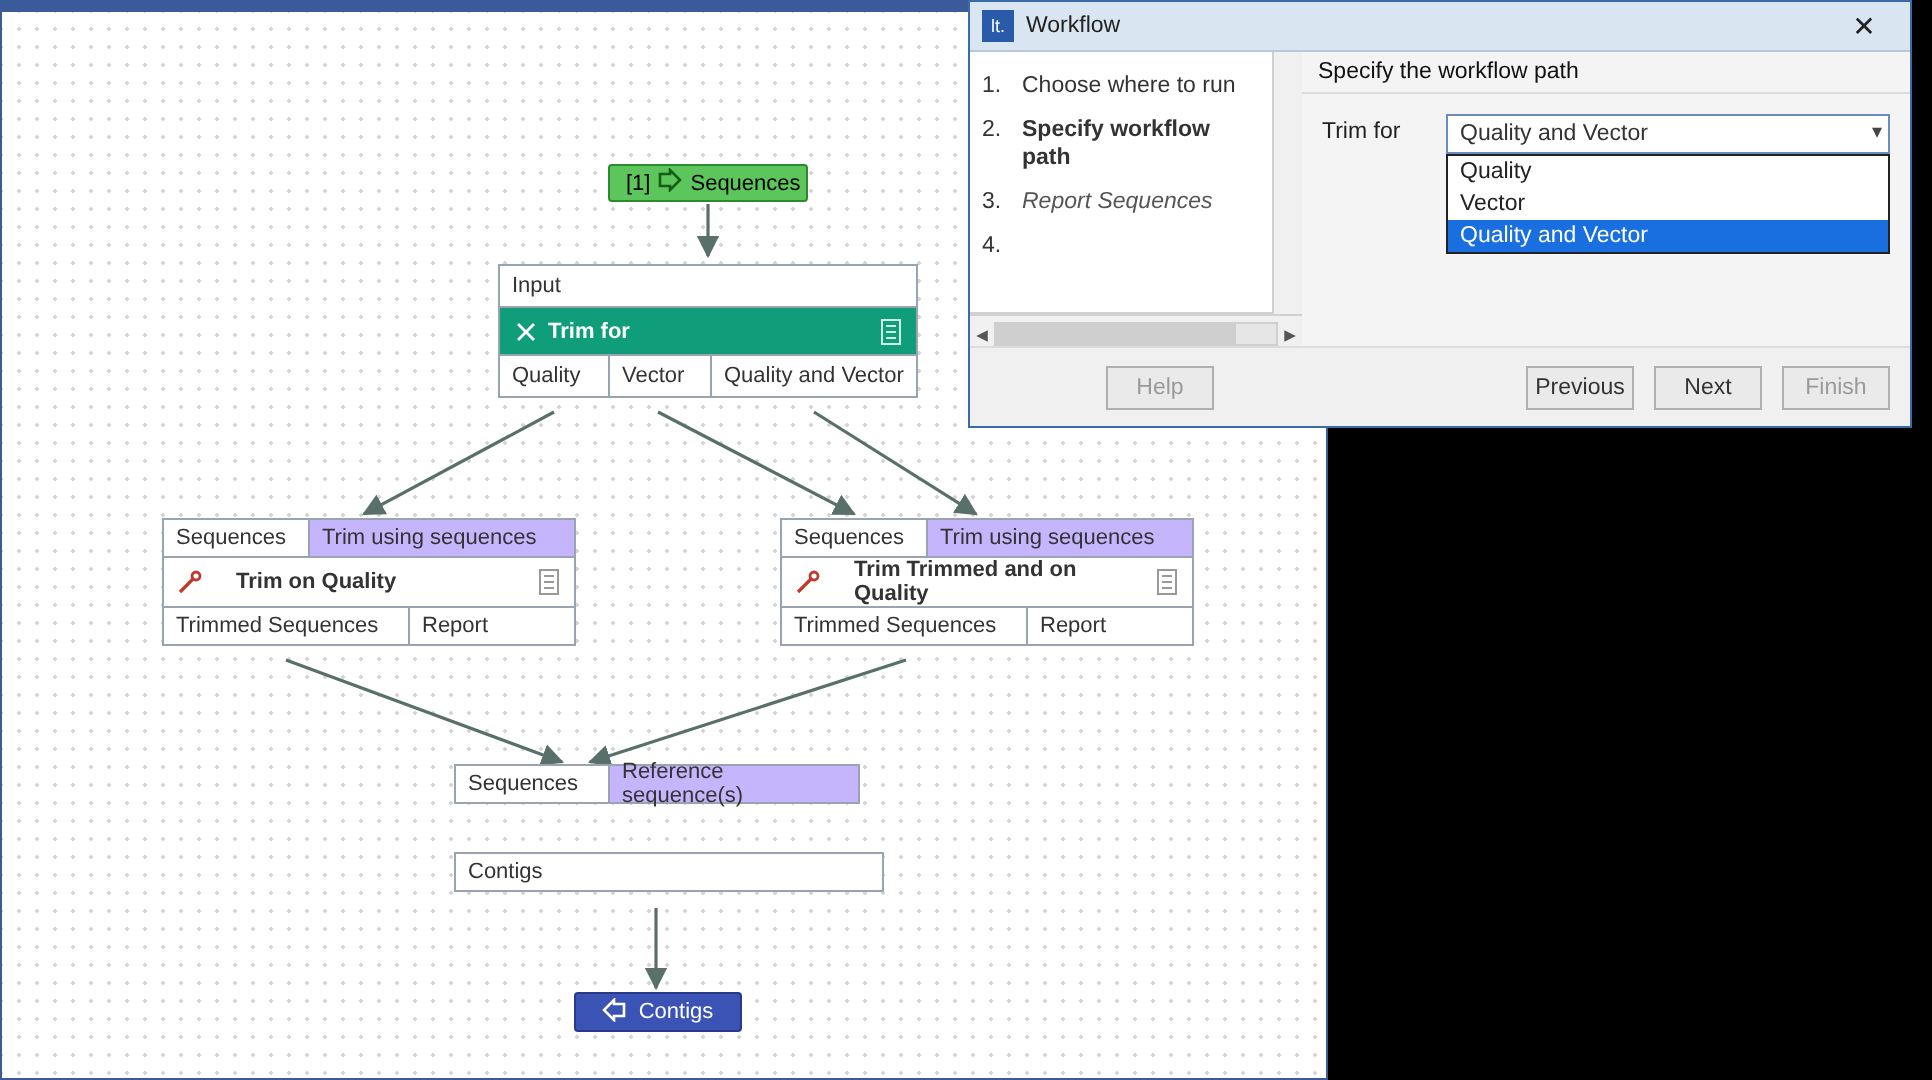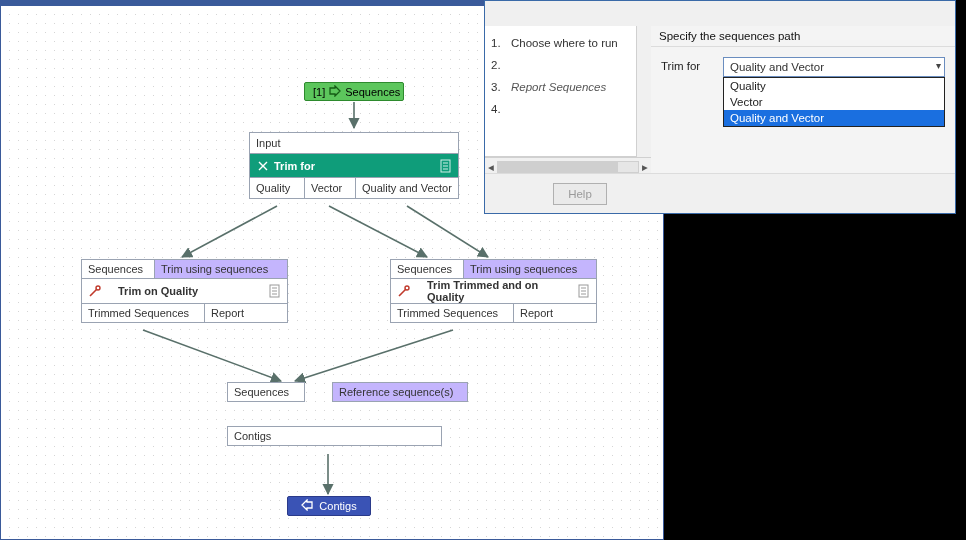--- a/index.html
+++ b/index.html
@@ -156,44 +156,51 @@
             <line x1="3" y1="4" x2="8" y2="4" stroke="#999"></line>
             <line x1="3" y1="7" x2="8" y2="7" stroke="#999"></line>
             <line x1="3" y1="10" x2="8" y2="10" stroke="#999"></line>
           </svg>
       </span>
     </div>
     <div class="cell" style="left:389px; top:297px; width:124px; height:20px;">Trimmed Sequences</div>
     <div class="cell" style="left:512px; top:297px; width:84px; height:20px;">Report</div>
 
     <div class="cell" style="left:226px; top:376px; width:78px; height:20px;">Sequences</div>
-    <div class="cell lavender" style="left:303px; top:376px; width:136px; height:20px;margin-left:28px;">Reference sequence(s)</div>
+    <div class="cell lavender" style="left:303px; top:376px; width:126px; height:20px;">Reference sequence(s)</div>
     <div class="cell" style="left:226px; top:420px; width:215px; height:20px;">Contigs</div>
 
     <div class="node endnode oval" style="left:286px; top:490px; width:84px; height:20px;">
       <span>
         <svg width="12" height="12" viewBox="0 0 12 12">
             <path d="M11,3 L6,3 L6,1 L1,6 L6,11 L6,9 L11,9 Z" fill="none" stroke="#fff" stroke-width="1.3"></path>
           </svg>
       </span>
       <span>Contigs</span>
     </div>
 
   </div>
 
   <div class="dialog">
+    <div class="titlebar">
+      <span class="ico">lt.</span>
+      <span>Workflow</span>
+      <span class="spacer"></span>
+      <span class="close">✕</span>
+    </div>
     <div class="dlg-body">
       <div class="steps-pane">
         <ol>
           <li>
               <span class="num">1.</span>
               <span>Choose where to run</span>
             </li>
           <li class="bold">
               <span class="num">2.</span>
+              <span>Specify workflow path</span>
             </li>
           <li class="italic">
               <span class="num">3.</span>
               <span>Report Sequences</span>
             </li>
           <li class="italic">
               <span class="num">4.</span>
             </li>
         </ol>
       </div>
@@ -202,36 +209,41 @@
         <div class="caret" style="position:absolute;bottom:2px;left:0;right:0;">ⅴ</div>
       </div>
       <div class="hscroll">
         <div class="tri">◂</div>
         <div class="track">
             <div class="thumb"></div>
           </div>
         <div class="tri">▸</div>
       </div>
       <div class="right-pane">
-        <div class="grouphdr">Specify the sequences path</div>
+        <div class="grouphdr">Specify the workflow path</div>
         <div class="formrow">
           <label>Trim for</label>
           <div class="combo">
             <div class="box">
                 <span>Quality and Vector</span>
               </div>
             <span class="caret">▾</span>
             <div class="list">
               <div class="opt">Quality</div>
               <div class="opt">Vector</div>
               <div class="opt sel">Quality and Vector</div>
             </div>
           </div>
         </div>
       </div>
       <div class="btnrow">
         <div style="width:58px"></div>
         <div class="btn dis">Help</div>
         <div class="gap"></div>
+        <div class="rgroup">
+          <div class="btn">Previous</div>
+          <div class="btn">Next</div>
+          <div class="btn dis">Finish</div>
+        </div>
       </div>
     </div>
   </div>
 </div>
 
 </body></html>

